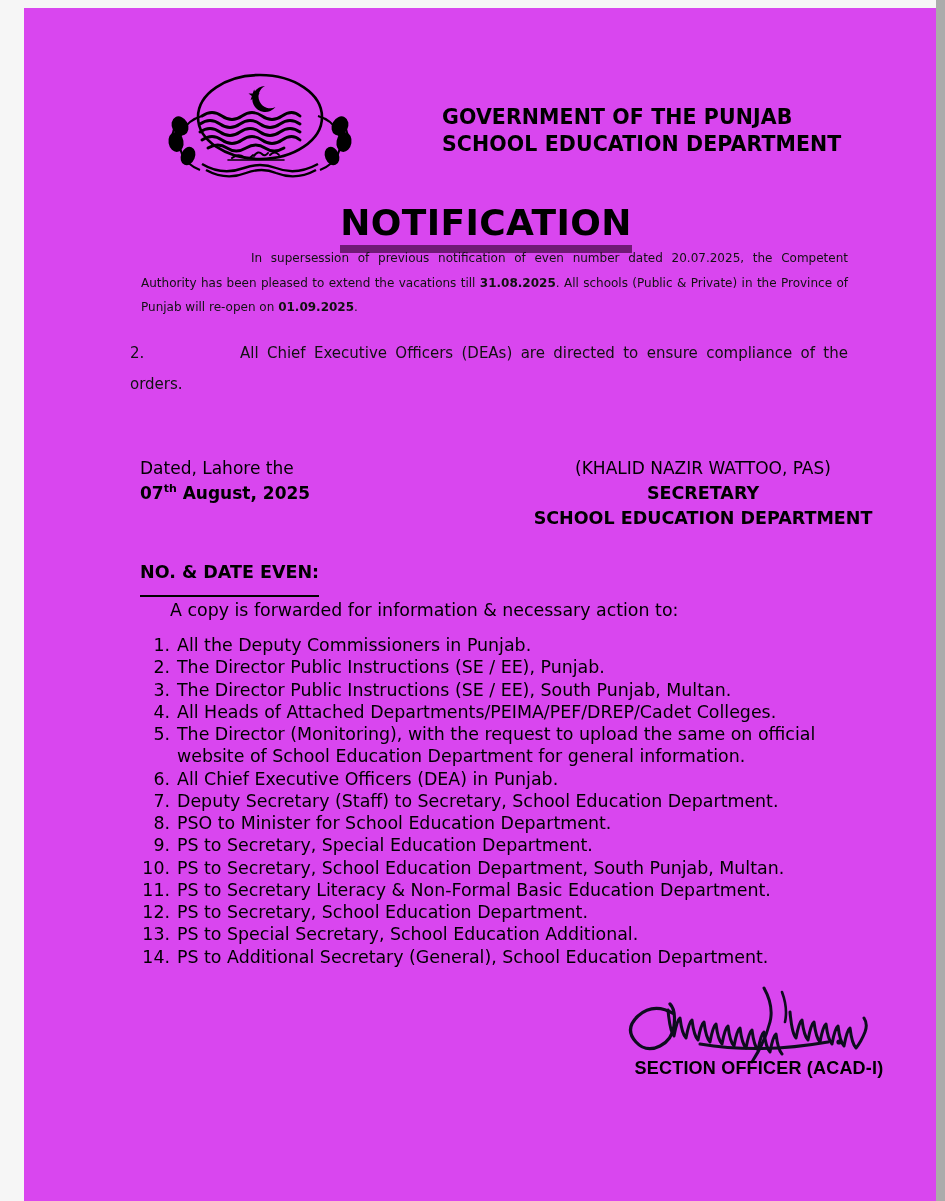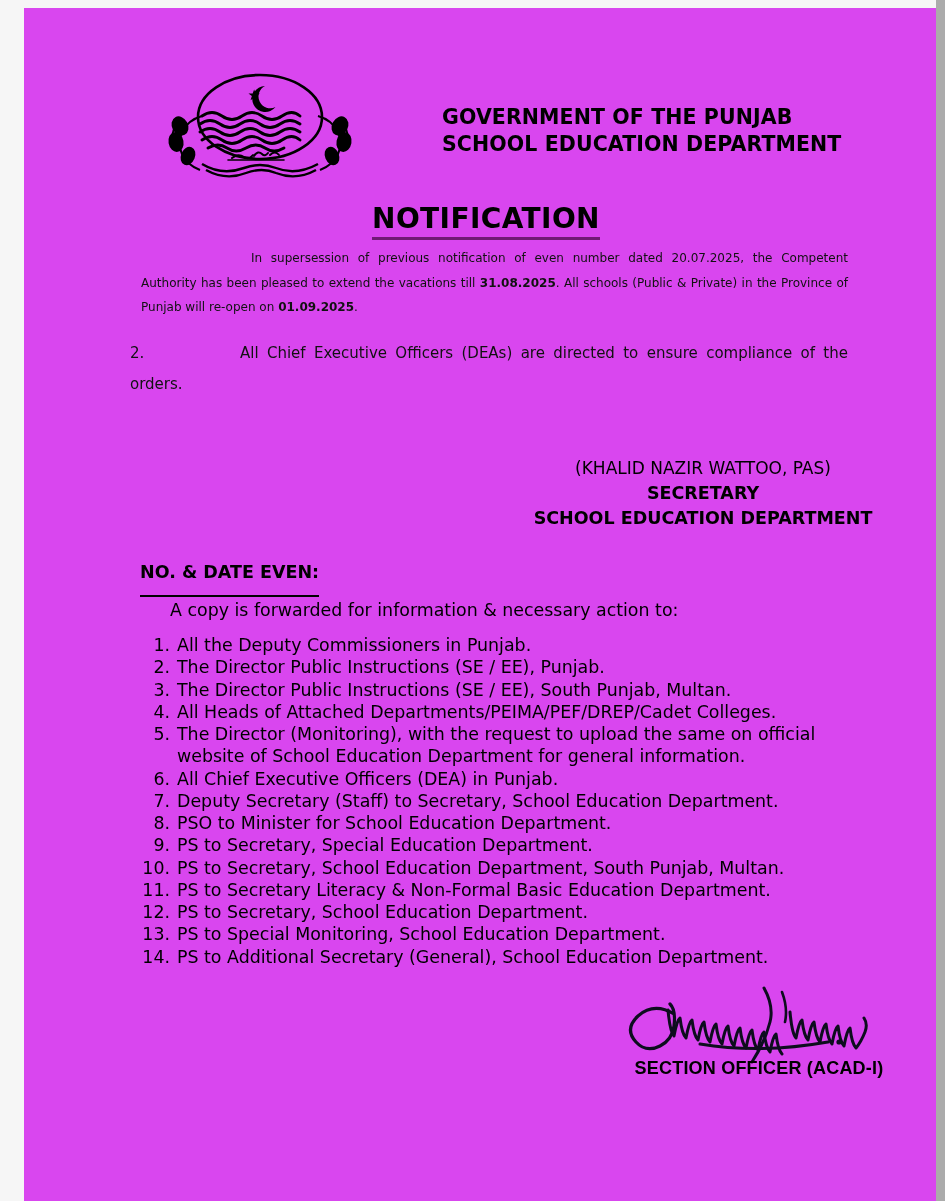--- a/index.html
+++ b/index.html
@@ -69,23 +69,23 @@
   .doc-title {
     position: absolute;
     left: 0;
     top: 194px;
     width: 924px;
     text-align: center;
   }
   .doc-title span {
     display: inline-block;
     font-weight: bold;
-    font-size: 28px;
+    font-size: 36px;
     letter-spacing: 0.4px;
-    border-bottom: 3px solid #701a75;
+    border-bottom: 8px solid #701a75;
     padding-bottom: 2px;
   }
 
   
   .body-area {
     position: absolute;
     left: 106px;
     top: 238px;
     width: 718px;
     color: #111;
@@ -277,20 +277,24 @@
   </div>
 
   <div class="body-area">
 
     <p class="para first"><span>In supersession of previous notification of even number dated 20.07.2025, the Competent Authority has been pleased to extend the vacations till </span><b>31.08.2025</b><span>. All schools (Public &amp; Private) in the Province of Punjab will re-open on </span><b>01.09.2025</b><span>.</span></p>
 
     <p class="para-numbered"><span class="pn-num">2.</span><span>All Chief Executive Officers (DEAs) are directed to ensure compliance of the orders.</span></p>
   </div>
 
   <div class="sig-row">
+    <div class="dated">
+      <div class="d1">Dated, Lahore the</div>
+      <div class="d2"><span>07</span><sup>th</sup><span> August, 2025</span></div>
+    </div>
 
     <div class="signatory">
       <div class="name">(KHALID NAZIR WATTOO, PAS)</div>
       <div class="role">SECRETARY</div>
       <div class="dept">SCHOOL EDUCATION DEPARTMENT</div>
     </div>
   </div>
 
   <div class="no-date-even">NO. &amp; DATE EVEN:</div>
 
@@ -340,21 +344,21 @@
     <li>
         <span class="num">11.</span>
         <span class="txt">PS to Secretary Literacy &amp; Non-Formal Basic Education Department.</span>
       </li>
     <li>
         <span class="num">12.</span>
         <span class="txt">PS to Secretary, School Education Department.</span>
       </li>
     <li>
         <span class="num">13.</span>
-        <span class="txt">PS to Special Monitoring, School Education Department.</span>
+        <span class="txt">PS to Special Secretary, School Education Additional.</span>
       </li>
     <li>
         <span class="num">14.</span>
         <span class="txt">PS to Additional Secretary (General), School Education Department.</span>
       </li>
   </ol>
 
   <div class="signoff">
     <svg class="sig-img" viewBox="0 0 290 78" xmlns="http://www.w3.org/2000/svg">
       <g fill="none" stroke="#0d0d1e" stroke-linecap="round" stroke-linejoin="round">

